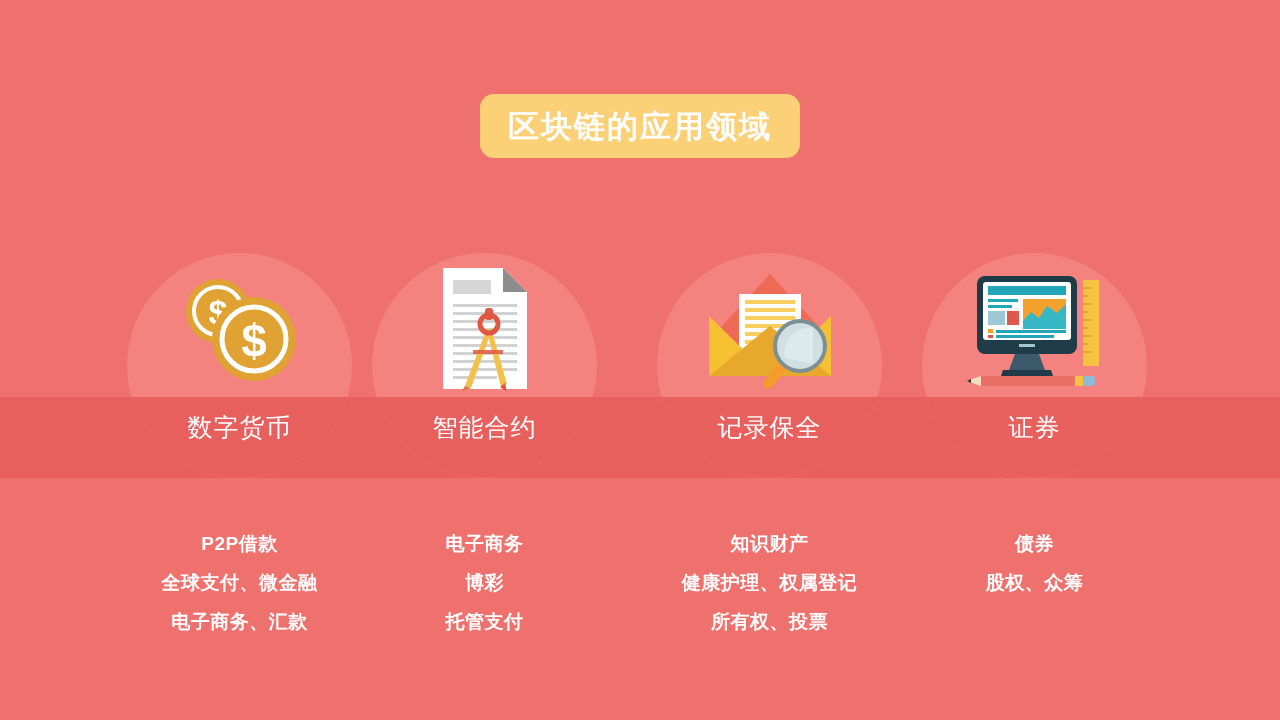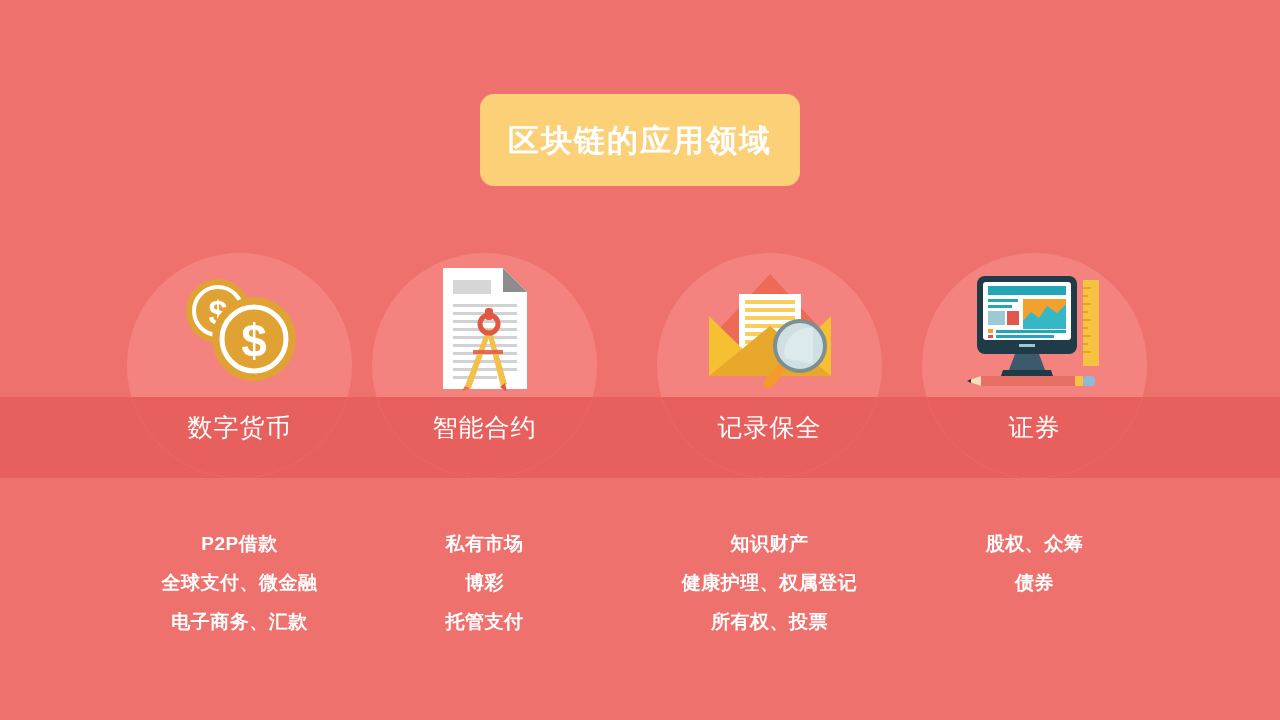--- a/index.html
+++ b/index.html
@@ -14,21 +14,21 @@
     overflow: hidden;
     position: relative;
   }
 
   
   .title-badge {
     position: absolute;
     left: 480px;
     top: 94px;
     width: 320px;
-    height: 92px;
+    height: 64px;
     background: #fbd076;
     border-radius: 14px;
     display: flex;
     align-items: center;
     justify-content: center;
   }
   .title-badge .title-text {
     color: #ffffff;
     font-size: 31px;
     font-weight: bold;
@@ -186,21 +186,21 @@
           <path d="M30 120 L26 126 L36 122 Z" fill="#e8774a"></path>
           <path d="M70 117 L72 126 L65 121 Z" fill="#e05744"></path>
           <rect x="38" y="84" width="30" height="4" fill="#e05744" opacity="0.85"></rect>
           <circle cx="54" cy="58" r="9" fill="none" stroke="#e05744" stroke-width="5"></circle>
           <rect x="50" y="42" width="8" height="12" rx="3" fill="#e05744"></rect>
         </svg>
       </div>
       <div class="disc-label">智能合约</div>
     </div>
     <div class="bullets">
-      <div>私有市场</div>
+      <div>电子商务</div>
       <div>博彩</div>
       <div>托管支付</div>
     </div>
   </div>
 
   <div class="col col-2">
     <div class="disc">
       <div class="lower-band"></div>
       <div class="icon-wrap">
         <svg width="130" height="120" viewBox="0 0 130 120">
@@ -278,18 +278,18 @@
           <rect x="16" y="110" width="98" height="10" fill="#e86f63"></rect>
           <path d="M16 110 L2 115 L16 120 Z" fill="#f2e0bd"></path>
           <path d="M6 113 L2 115 L6 117 Z" fill="#26323a"></path>
           <rect x="110" y="110" width="8" height="10" fill="#f5c242"></rect>
           <rect x="118" y="110" width="12" height="10" rx="3" fill="#8fb9d6"></rect>
         </svg>
       </div>
       <div class="disc-label">证券</div>
     </div>
     <div class="bullets">
+      <div>债券</div>
       <div>股权、众筹</div>
-      <div>债券</div>
     </div>
   </div>
 
 </div>
 
 </body></html>

